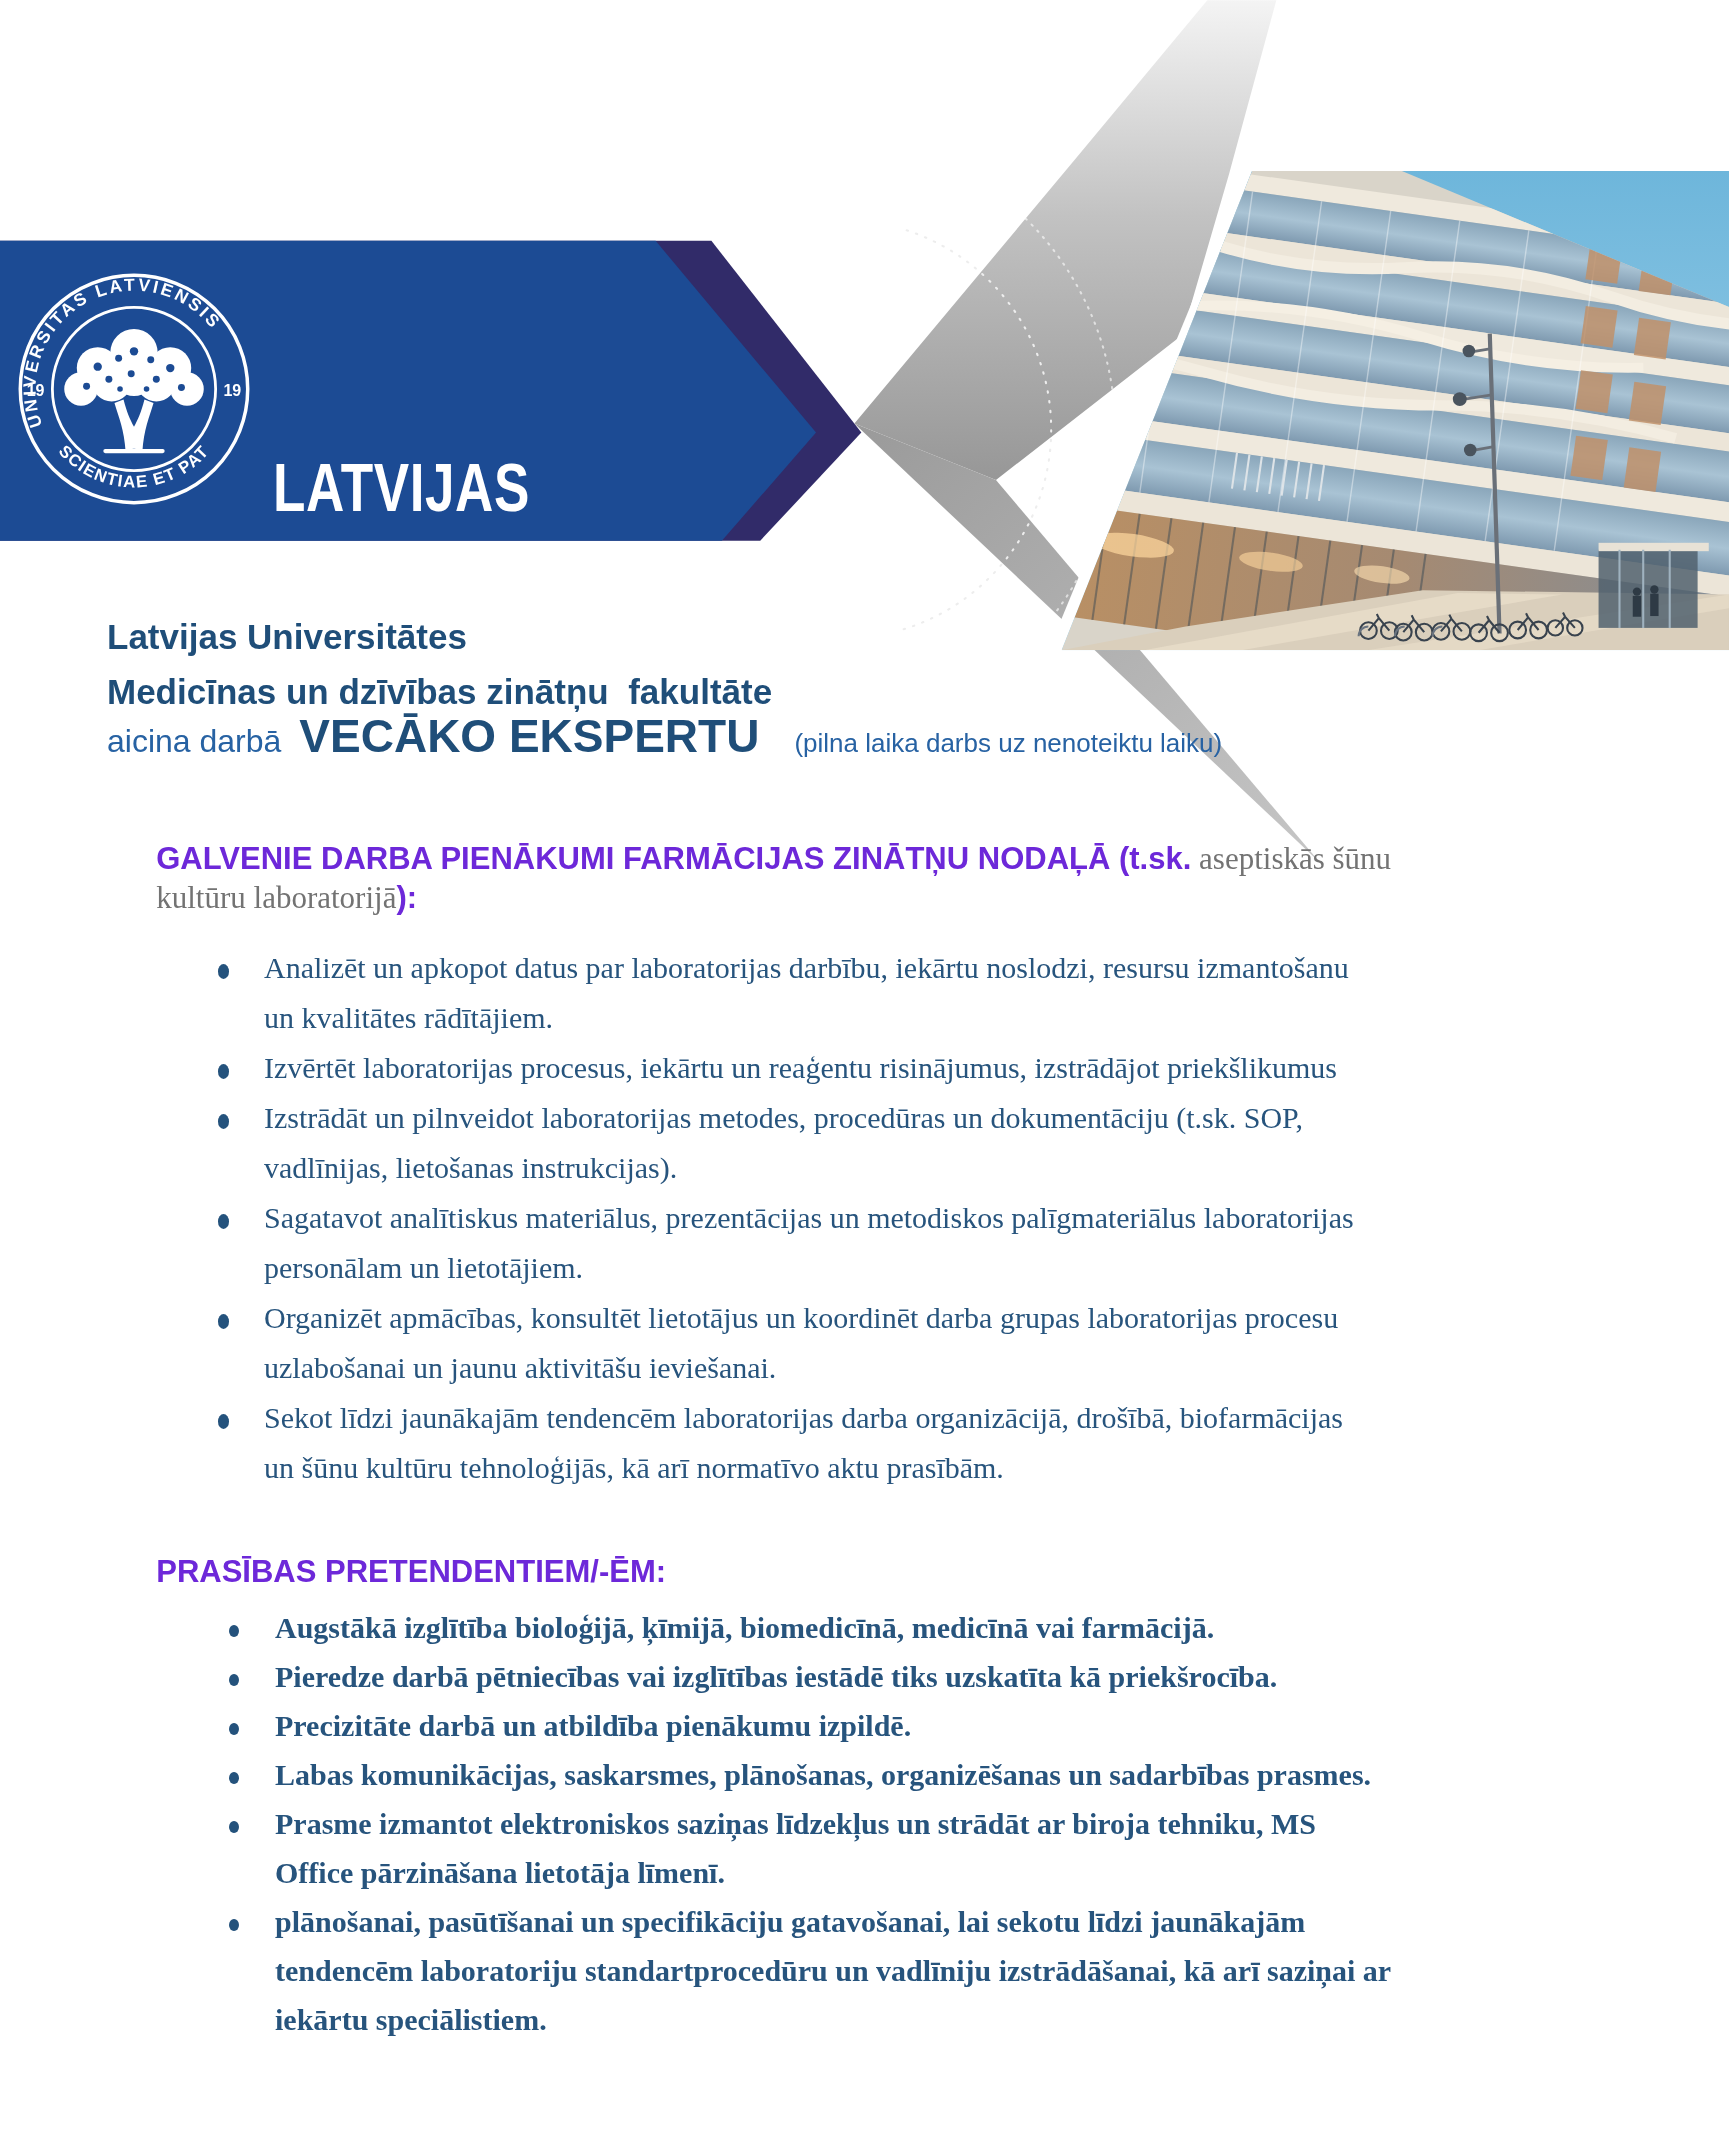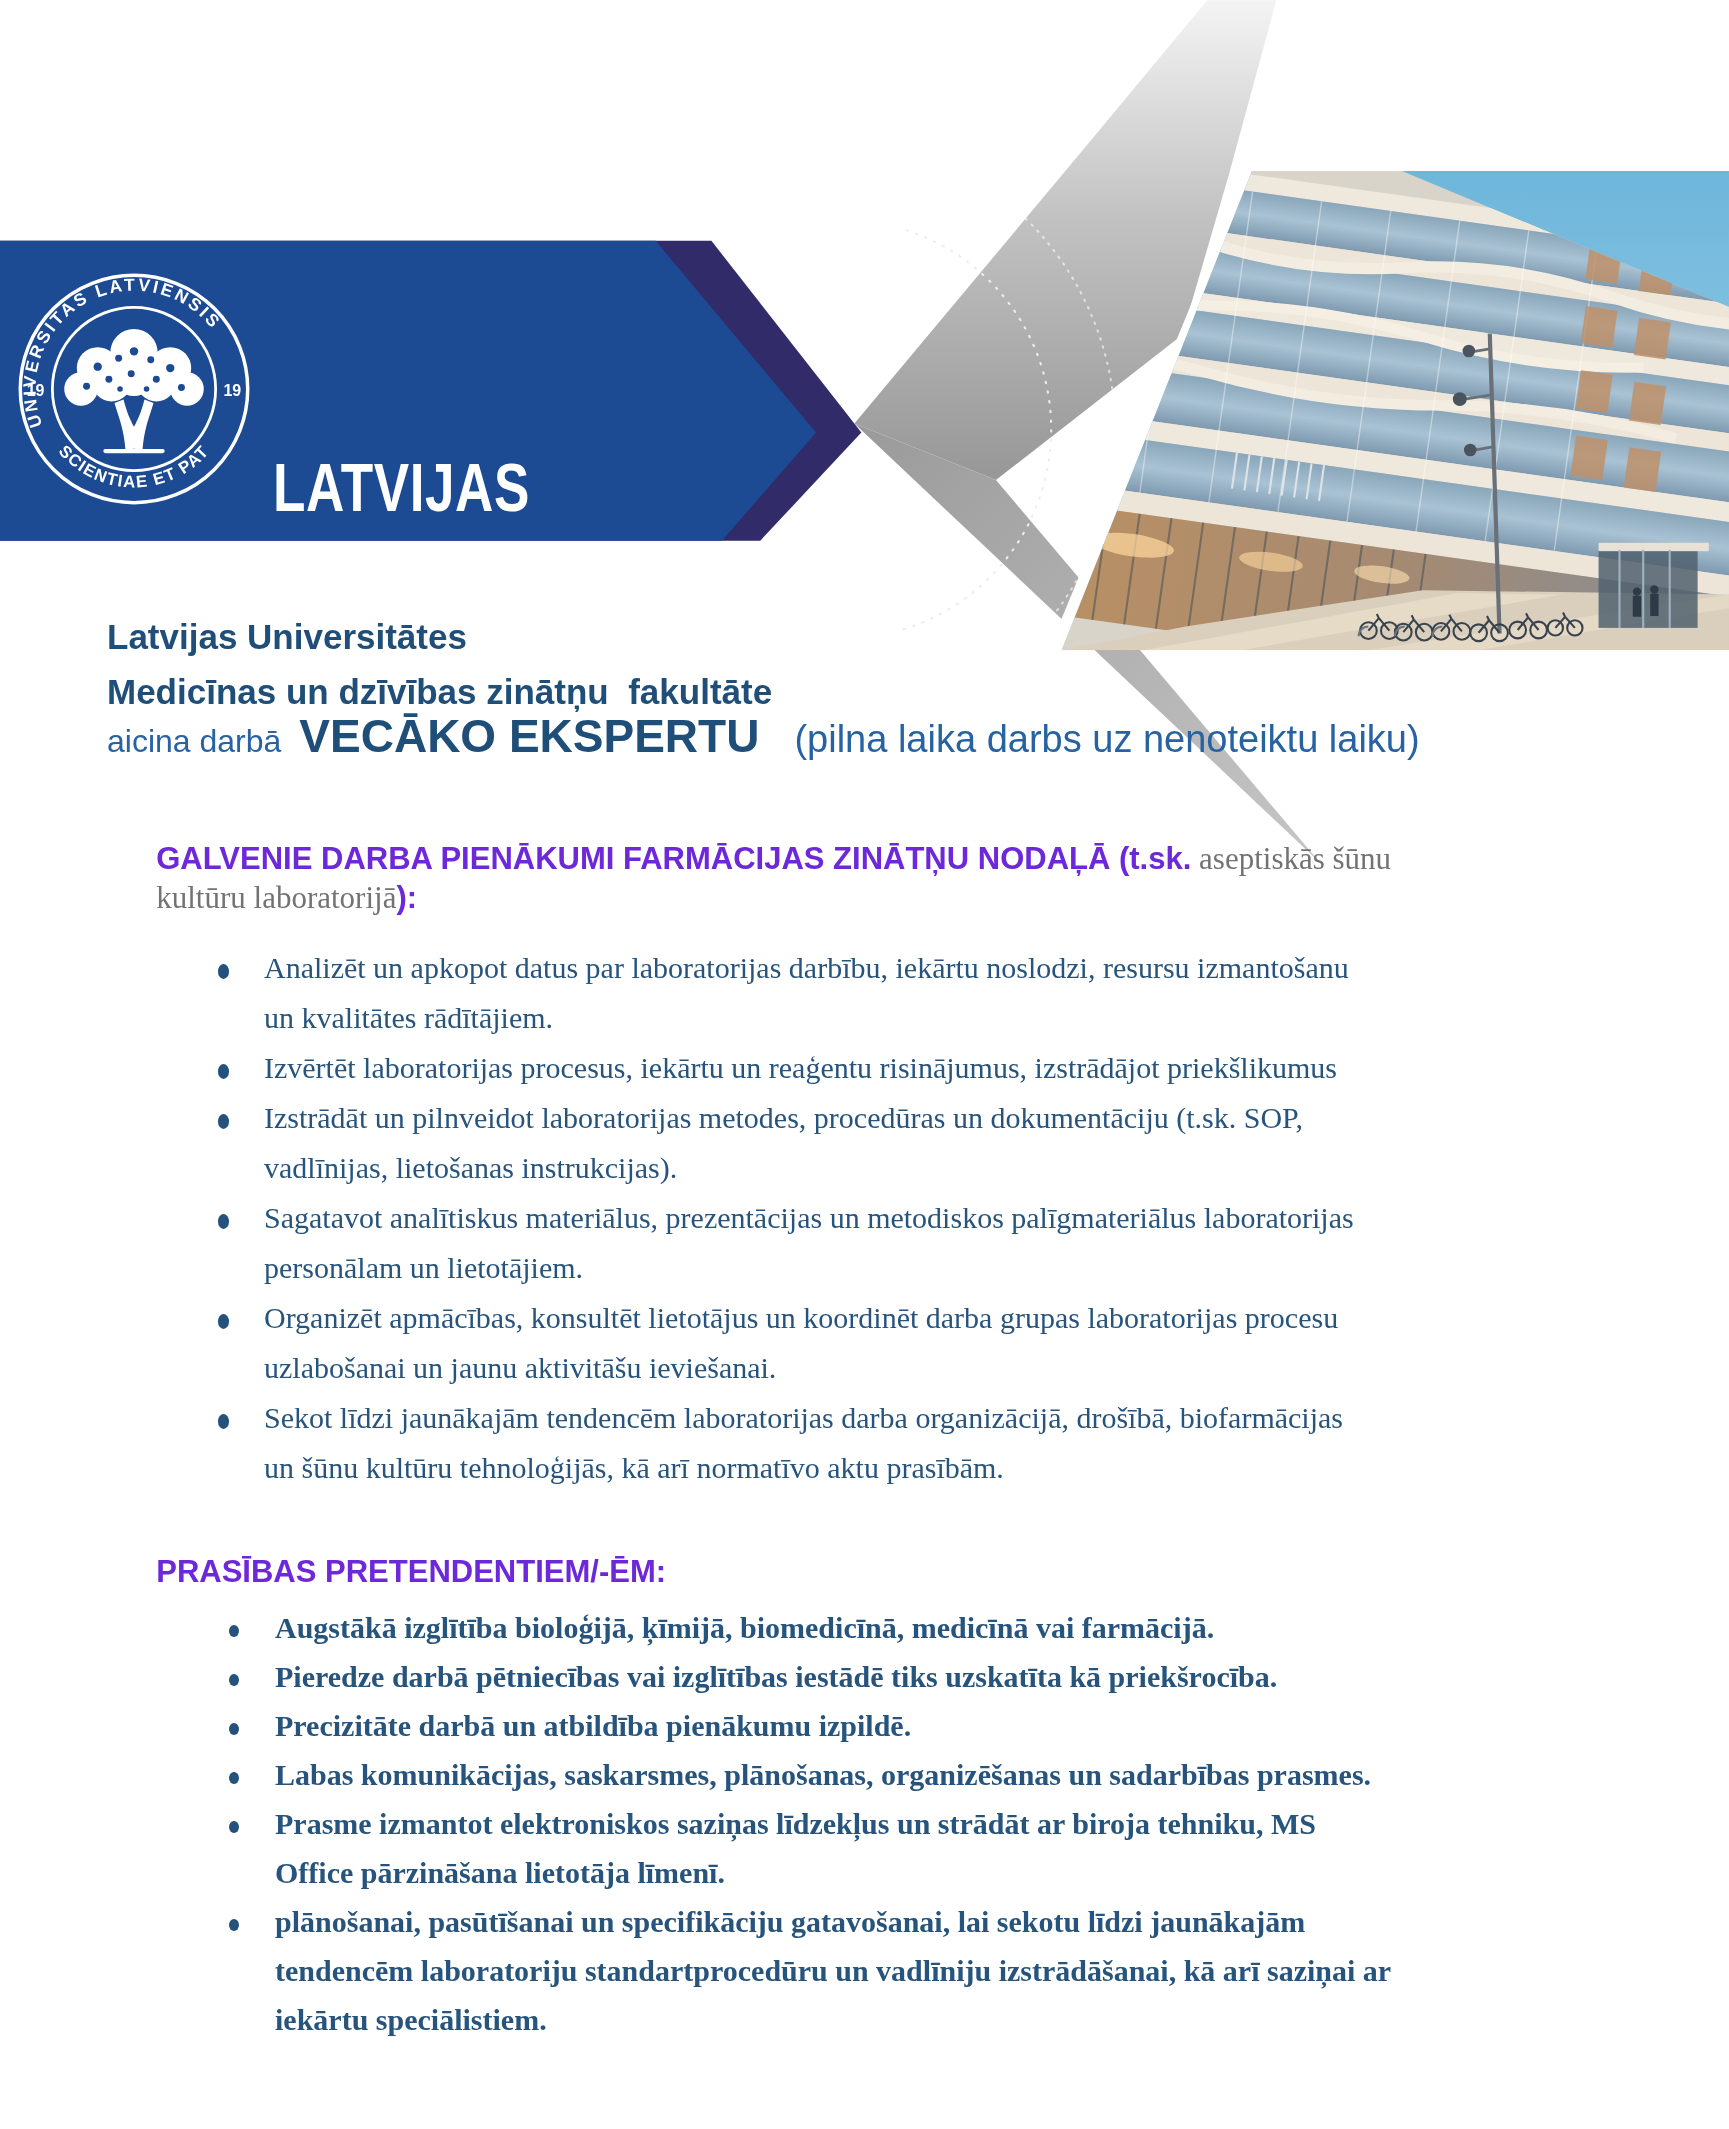--- a/index.html
+++ b/index.html
@@ -11,21 +11,21 @@
   
   .wordmark{left:273px;top:315px;color:#ffffff;font-weight:bold;font-size:68px;line-height:69px;
             letter-spacing:0.7px;transform:scaleX(0.78);transform-origin:left top;white-space:pre;}
   .wordmark div{height:69px;}
 
   
   .org-line{left:107px;color:#1f4e79;font-weight:bold;font-size:35px;line-height:1;white-space:pre;margin-top:14px;}
   .invite-row{left:107px;top:709px;display:flex;align-items:baseline;white-space:pre;}
   .invite-prefix{font-size:32px;color:#2762a3;font-weight:500;}
   .position-title{font-size:46px;font-weight:bold;color:#1f4e79;letter-spacing:0px;margin-left:18px;}
-  .employment-note{font-size:38px;color:#2762a3;margin-left:35px;}
+  .employment-note{font-size:26px;color:#2762a3;margin-left:35px;}
 
   
   .h-line{white-space:pre;line-height:1;}
   .h-bold{font-weight:bold;font-size:31px;color:#6d28d9;}
   .h-serif{font-family:"Liberation Serif","DejaVu Serif",serif;font-size:31px;color:#737373;}
 
   
   ul.blist{list-style:none;margin:14px;padding:0;position:absolute;}
   ul.blist li{position:relative;padding-left:46px;}
   .ln{display:block;white-space:pre;font-family:"Liberation Serif","DejaVu Serif",serif;

